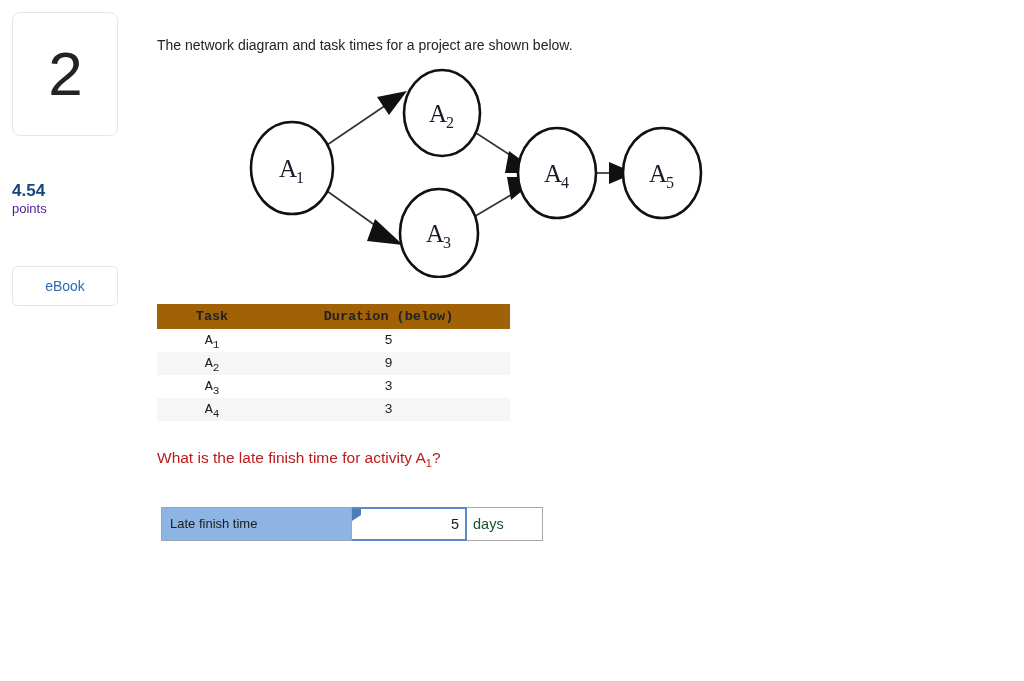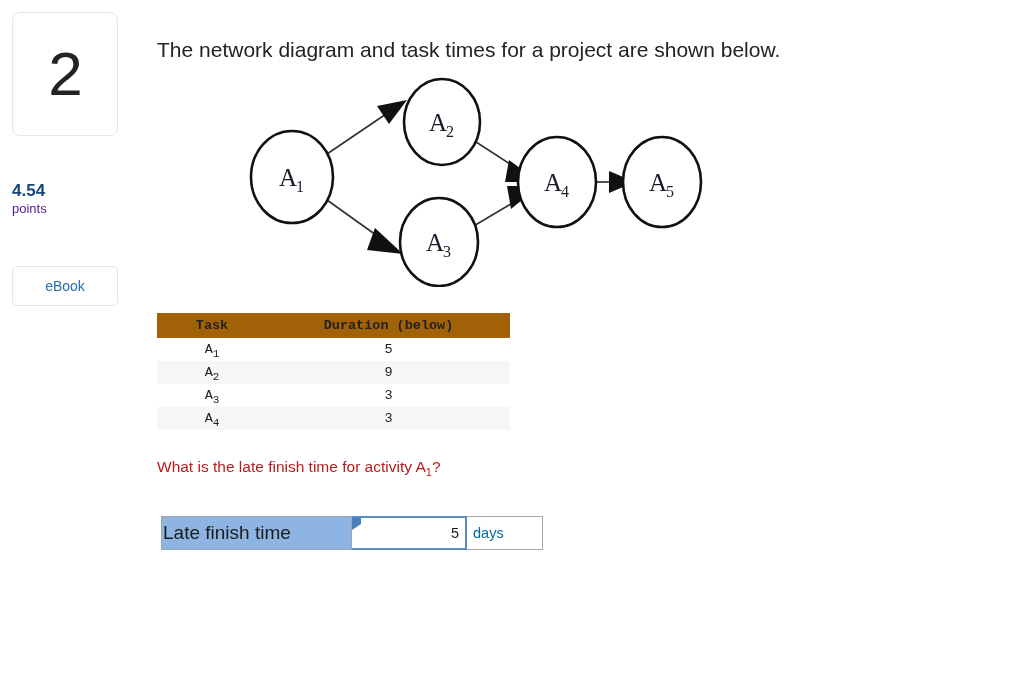--- a/index.html
+++ b/index.html
@@ -76,21 +76,21 @@
 
   
   #main-column {
     position: absolute;
     left: 157px;
     top: 0;
     width: 840px;
   }
   #intro-text {
     margin-top: 36px;
-    font-size: 21px;
+    font-size: 14px;
     color: #232323;
     line-height: 1.35;
   }
 
   
   #network-diagram {
     margin-top: 8px;
     margin-left: 60px;
     width: 520px;
     height: 215px;
@@ -166,22 +166,22 @@
     height: 34px;
     width: 382px;
   }
   #answer-label-cell {
     width: 191px;
     background: #8db4e2;
     border: 1px solid #9aa7b5;
     box-sizing: border-box;
     display: flex;
     align-items: center;
-    padding-left: 1px;
-    font-size: 19px;
+    padding-left: 8px;
+    font-size: 13px;
     color: #1c1c1c;
   }
   #answer-input-cell {
     position: relative;
     width: 115px;
     background: #ffffff;
     border: 2px solid #5b8ac6;
     border-left: none;
     box-sizing: border-box;
     display: flex;
@@ -206,21 +206,21 @@
   #answer-unit-cell {
     width: 76px;
     background: #ffffff;
     border: 1px solid #a8a8a8;
     border-left: none;
     box-sizing: border-box;
     display: flex;
     align-items: center;
     padding-left: 6px;
     font-size: 14.5px;
-    color: #0369a1;
+    color: #14532d;
   }
 </style>
 </head>
 <body>
 
 <div id="left-rail">
 
   <div id="question-number-card">
     <span class="num">2</span>
   </div>

